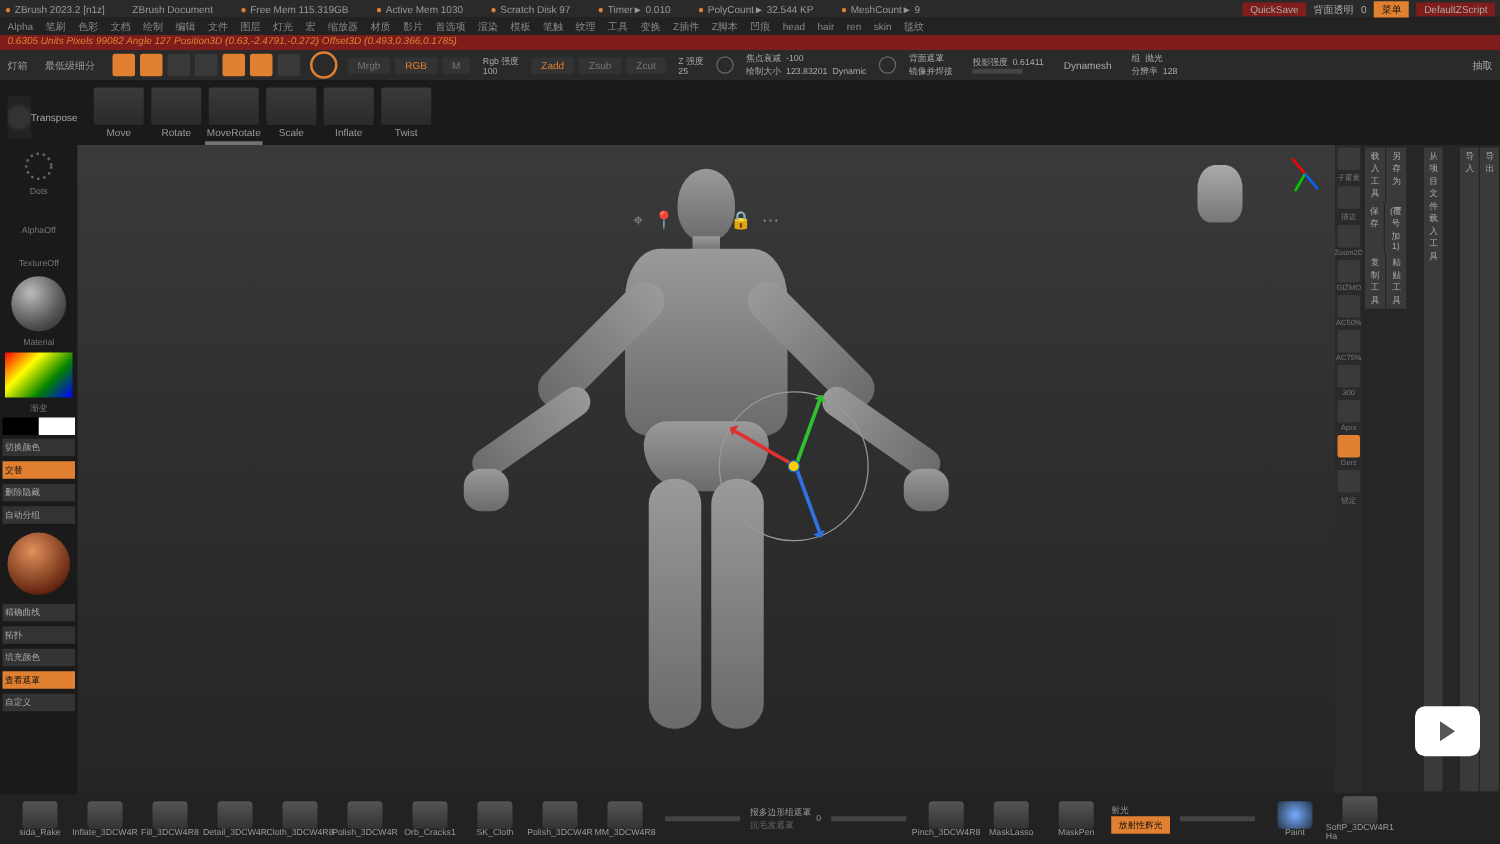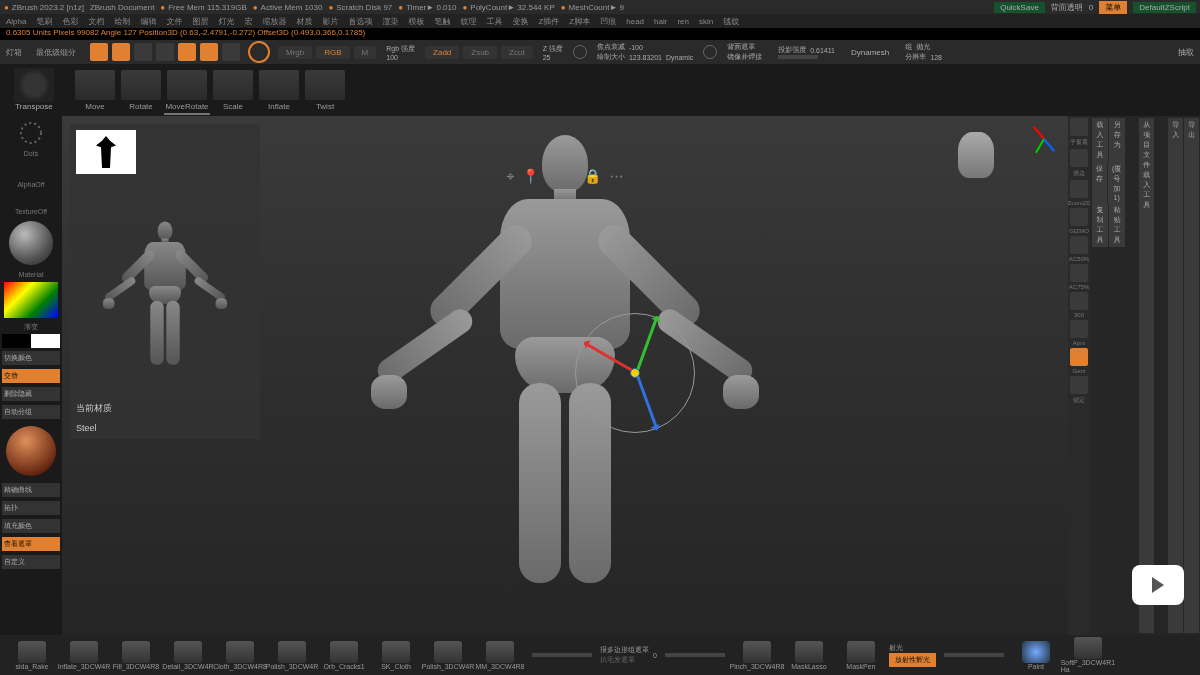--- a/index.html
+++ b/index.html
@@ -1,46 +1,46 @@
 <!DOCTYPE html>
 <html><head>
 <meta charset="utf-8">
 <style>
 * { margin:0; padding:0; box-sizing:border-box; font-family:Arial,sans-serif; }
 body { background:#1a1a1a; color:#aaa; width:1200px; height:675px; overflow:hidden; font-size:9px; position:relative; }
 
 .titlebar { background:#2a2a2a; height:14px; display:flex; align-items:center; padding:0 4px; font-size:8px; }
 .titlebar .dot { color:#e08030; margin-right:3px; }
-.titlebar span { margin-right:6px; color:#999; }
+.titlebar span { margin-right:22px; color:#999; }
 
 .title-right { position:absolute; right:4px; top:0; height:14px; display:flex; align-items:center; gap:6px; font-size:8px; }
-.title-right .btn { background:#14532d; padding:1px 6px; }
+.title-right .btn { background:#7f1d1d; padding:1px 6px; }
 .title-right .orange { background:#e08030; color:#111; padding:1px 6px; }
 
 .menubar { background:#222; height:14px; display:flex; align-items:center; padding:0 6px; font-size:8px; gap:10px; color:#888; }
 .menubar span { cursor:pointer; }
 
-.statusbar { height:12px; padding:0 6px; font-size:8px; color:#e08030; background:#000000; }
+.statusbar { height:12px; padding:0 6px; font-size:8px; color:#e08030; background:#7f1d1d;font-style:italic; }
 
 .toolbar { background:#2a2a2a; height:24px; display:flex; align-items:center; padding:0 6px; gap:4px; font-size:8px; }
 .toolbar .tlabel { color:#999; margin-right:10px; }
 .toolbar .ticon { width:18px; height:18px; background:#e08030; border-radius:2px; }
 .toolbar .ticon.dark { background:#3a3a3a; }
 .toolbar .ring { width:22px; height:22px; border:2px solid #e08030; border-radius:50%; margin:0 4px; }
 .toolbar .slot { background:#333; padding:2px 8px; color:#777; border-radius:2px; }
 .toolbar .slot.orange { color:#e08030; }
 .toolbar .slider-group { display:flex; flex-direction:column; font-size:7px; margin:0 6px; }
 .toolbar .slider-row { display:flex; align-items:center; gap:4px; }
 .toolbar .slider-bar { width:40px; height:4px; background:#444; }
 
 .mode-tabs { background:#1a1a1a; height:52px; display:flex; align-items:flex-start; padding:4px 6px; gap:2px; }
 .mode-tab { width:46px; display:flex; flex-direction:column; align-items:center; gap:2px; color:#999; font-size:8px; padding:2px; }
 .mode-tab .ico { width:40px; height:30px; background:linear-gradient(180deg,#3a3a3a,#2a2a2a); border-radius:2px; }
-.mode-tab.active { border-bottom:2px solid #737373; }
-.transpose-box { width:56px; height:52px; display:flex; flex-direction:column; align-items:center; margin-right:8px; color:#aaa; font-size:8px;}
+.mode-tab.active { border-bottom:4px solid #737373; }
+.transpose-box { width:56px; height:52px; display:flex; flex-direction:row; align-items:center; margin-right:8px; color:#aaa; font-size:8px;}
 .transpose-box .ticon { width:40px; height:34px; background:radial-gradient(circle,#333 40%,#222 60%); border-radius:2px; }
 
 .main-area { display:flex; height:calc(100% - 14px - 14px - 12px - 24px - 52px - 40px); }
 
 .left-panel { width:62px; background:#1a1a1a; padding:2px; display:flex; flex-direction:column; gap:2px; font-size:8px; }
 .left-panel .dots { height:30px; display:flex; align-items:center; justify-content:center; }
 .left-panel .label { color:#777; text-align:center; font-size:7px; }
 .left-panel .mat-sphere { width:44px; height:44px; border-radius:50%; background:radial-gradient(circle at 35% 30%,#bbb,#555 60%,#222); margin:4px auto; }
 .left-panel .swatches { height:36px; background:linear-gradient(135deg,red,yellow,green,blue); margin:2px; position:relative; }
 .left-panel .sw-strip { display:flex; height:14px; }
@@ -352,41 +352,20 @@
     </div>
 
     <div class="gizmo">
       <div class="ring"></div>
       <div class="ax red"></div>
         <div class="ax green"></div>
         <div class="ax blue"></div>
       <div class="center"></div>
     </div>
 
-    <div class="thumb-panel">
-      <div class="thumb"></div>
-      <div class="body-preview">
-        <div class="human small">
-          <div class="head"></div>
-            <div class="neck"></div>
-            <div class="torso"></div>
-            <div class="pelvis"></div>
-          <div class="arm-l"></div>
-            <div class="arm-r"></div>
-            <div class="fore-l"></div>
-            <div class="fore-r"></div>
-          <div class="hand-l"></div>
-            <div class="hand-r"></div>
-            <div class="leg-l"></div>
-            <div class="leg-r"></div>
-        </div>
-      </div>
-      <div class="mat-label">当前材质</div>
-      <div class="mat-label">Steel</div>
-    </div>
   </div>
 
   <div class="right-strip" id="right-strip">
       <div class="ico"></div>
       <div class="label">子窗素</div>
       <div class="ico"></div>
       <div class="label">描边</div>
       <div class="ico"></div>
       <div class="label">Zoom2D</div>
       <div class="ico"></div>

